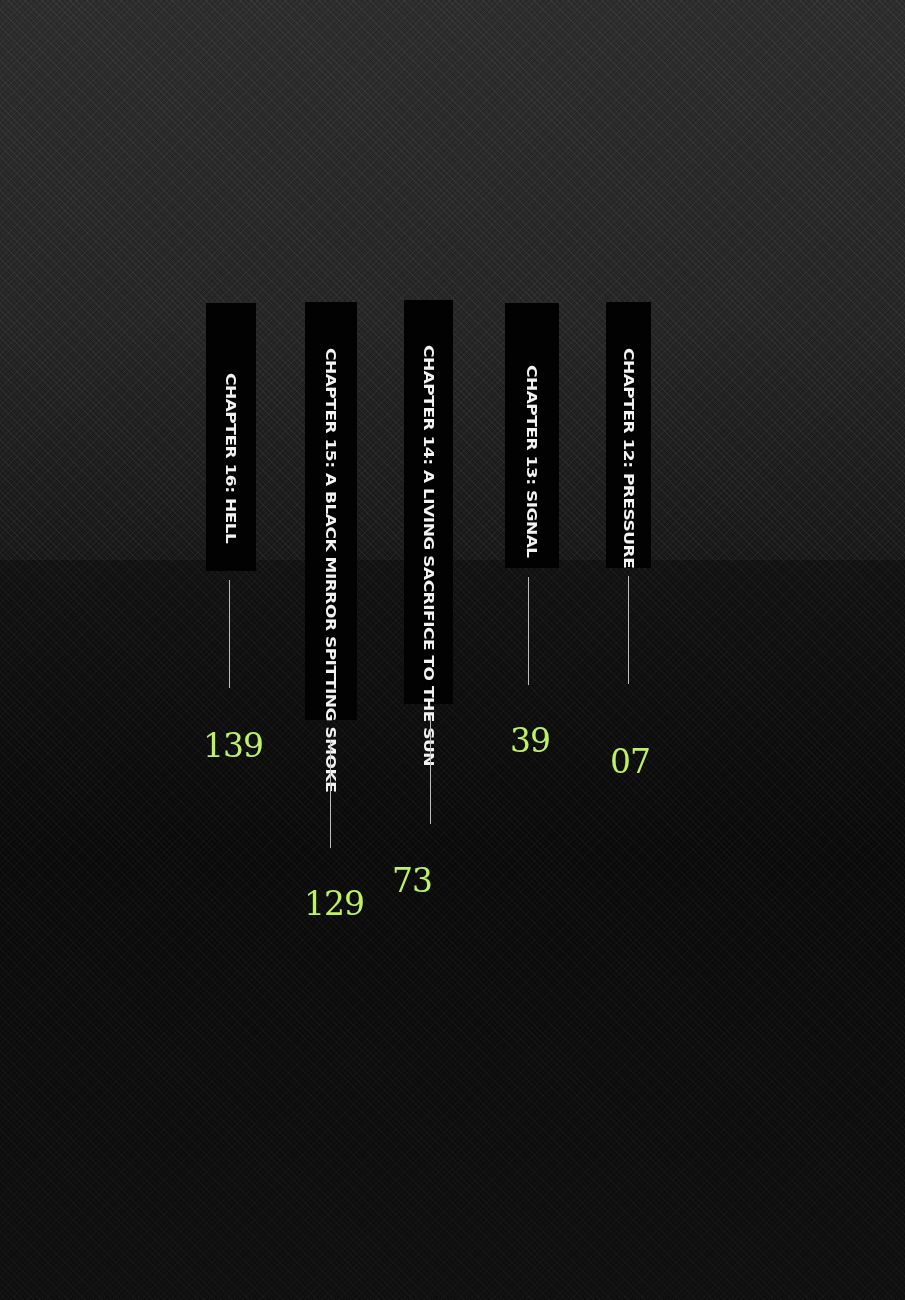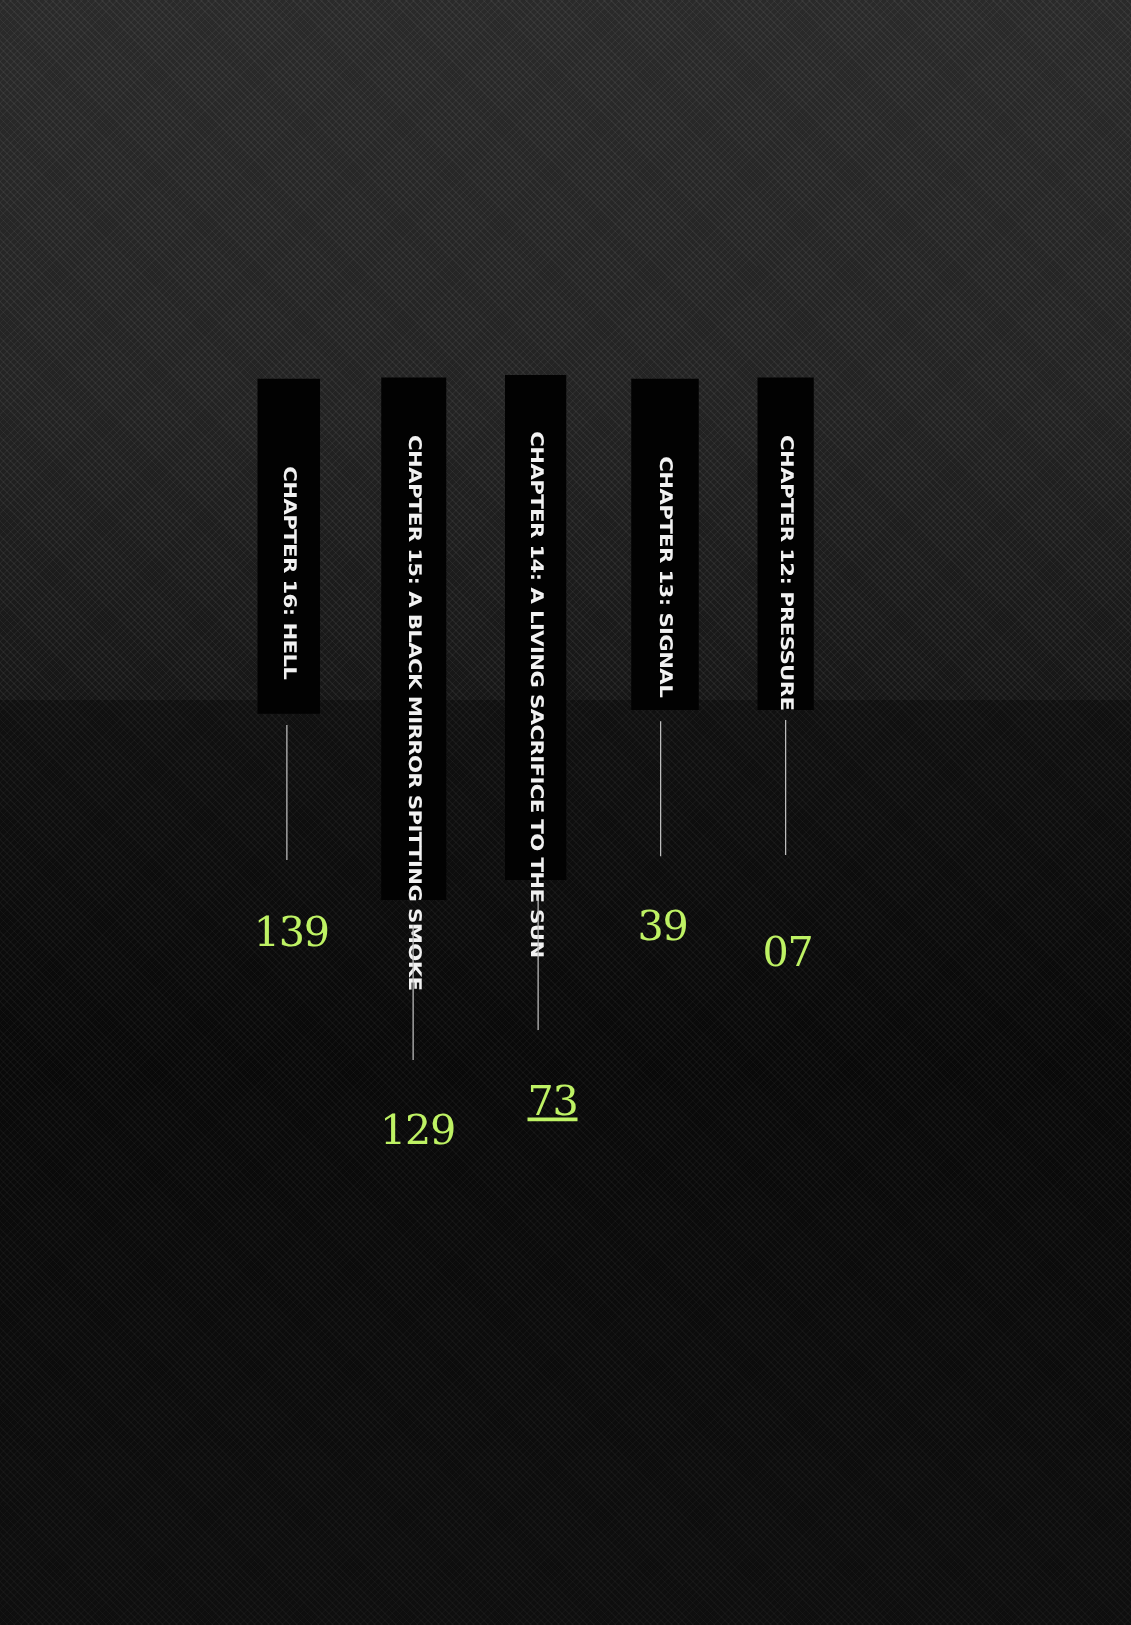--- a/index.html
+++ b/index.html
@@ -57,21 +57,21 @@
 <div class="bar" style="left:305px;top:302px;width:52px;height:418px;">
   <div class="bar-text" style="margin-top:46px;">CHAPTER 15: A BLACK MIRROR SPITTING SMOKE</div>
 </div>
 <div class="line" style="left:330px;top:740px;height:108px;"></div>
 <div class="num" style="left:304px;top:887px;">129</div>
 
 <div class="bar" style="left:404px;top:300px;width:49px;height:404px;">
   <div class="bar-text" style="margin-top:45px;">CHAPTER 14: A LIVING SACRIFICE TO THE SUN</div>
 </div>
 <div class="line" style="left:430px;top:716px;height:108px;"></div>
-<div class="num" style="left:422px;top:864px;text-decoration:underline;">73</div>
+<div class="num" style="left:392px;top:864px;">73</div>
 
 <div class="bar" style="left:505px;top:303px;width:54px;height:265px;">
   <div class="bar-text" style="margin-top:62px;">CHAPTER 13: SIGNAL</div>
 </div>
 <div class="line" style="left:528px;top:577px;height:108px;"></div>
 <div class="num" style="left:510px;top:724px;">39</div>
 
 <div class="bar" style="left:606px;top:302px;width:45px;height:266px;">
   <div class="bar-text" style="margin-top:46px;">CHAPTER 12: PRESSURE</div>
 </div>

